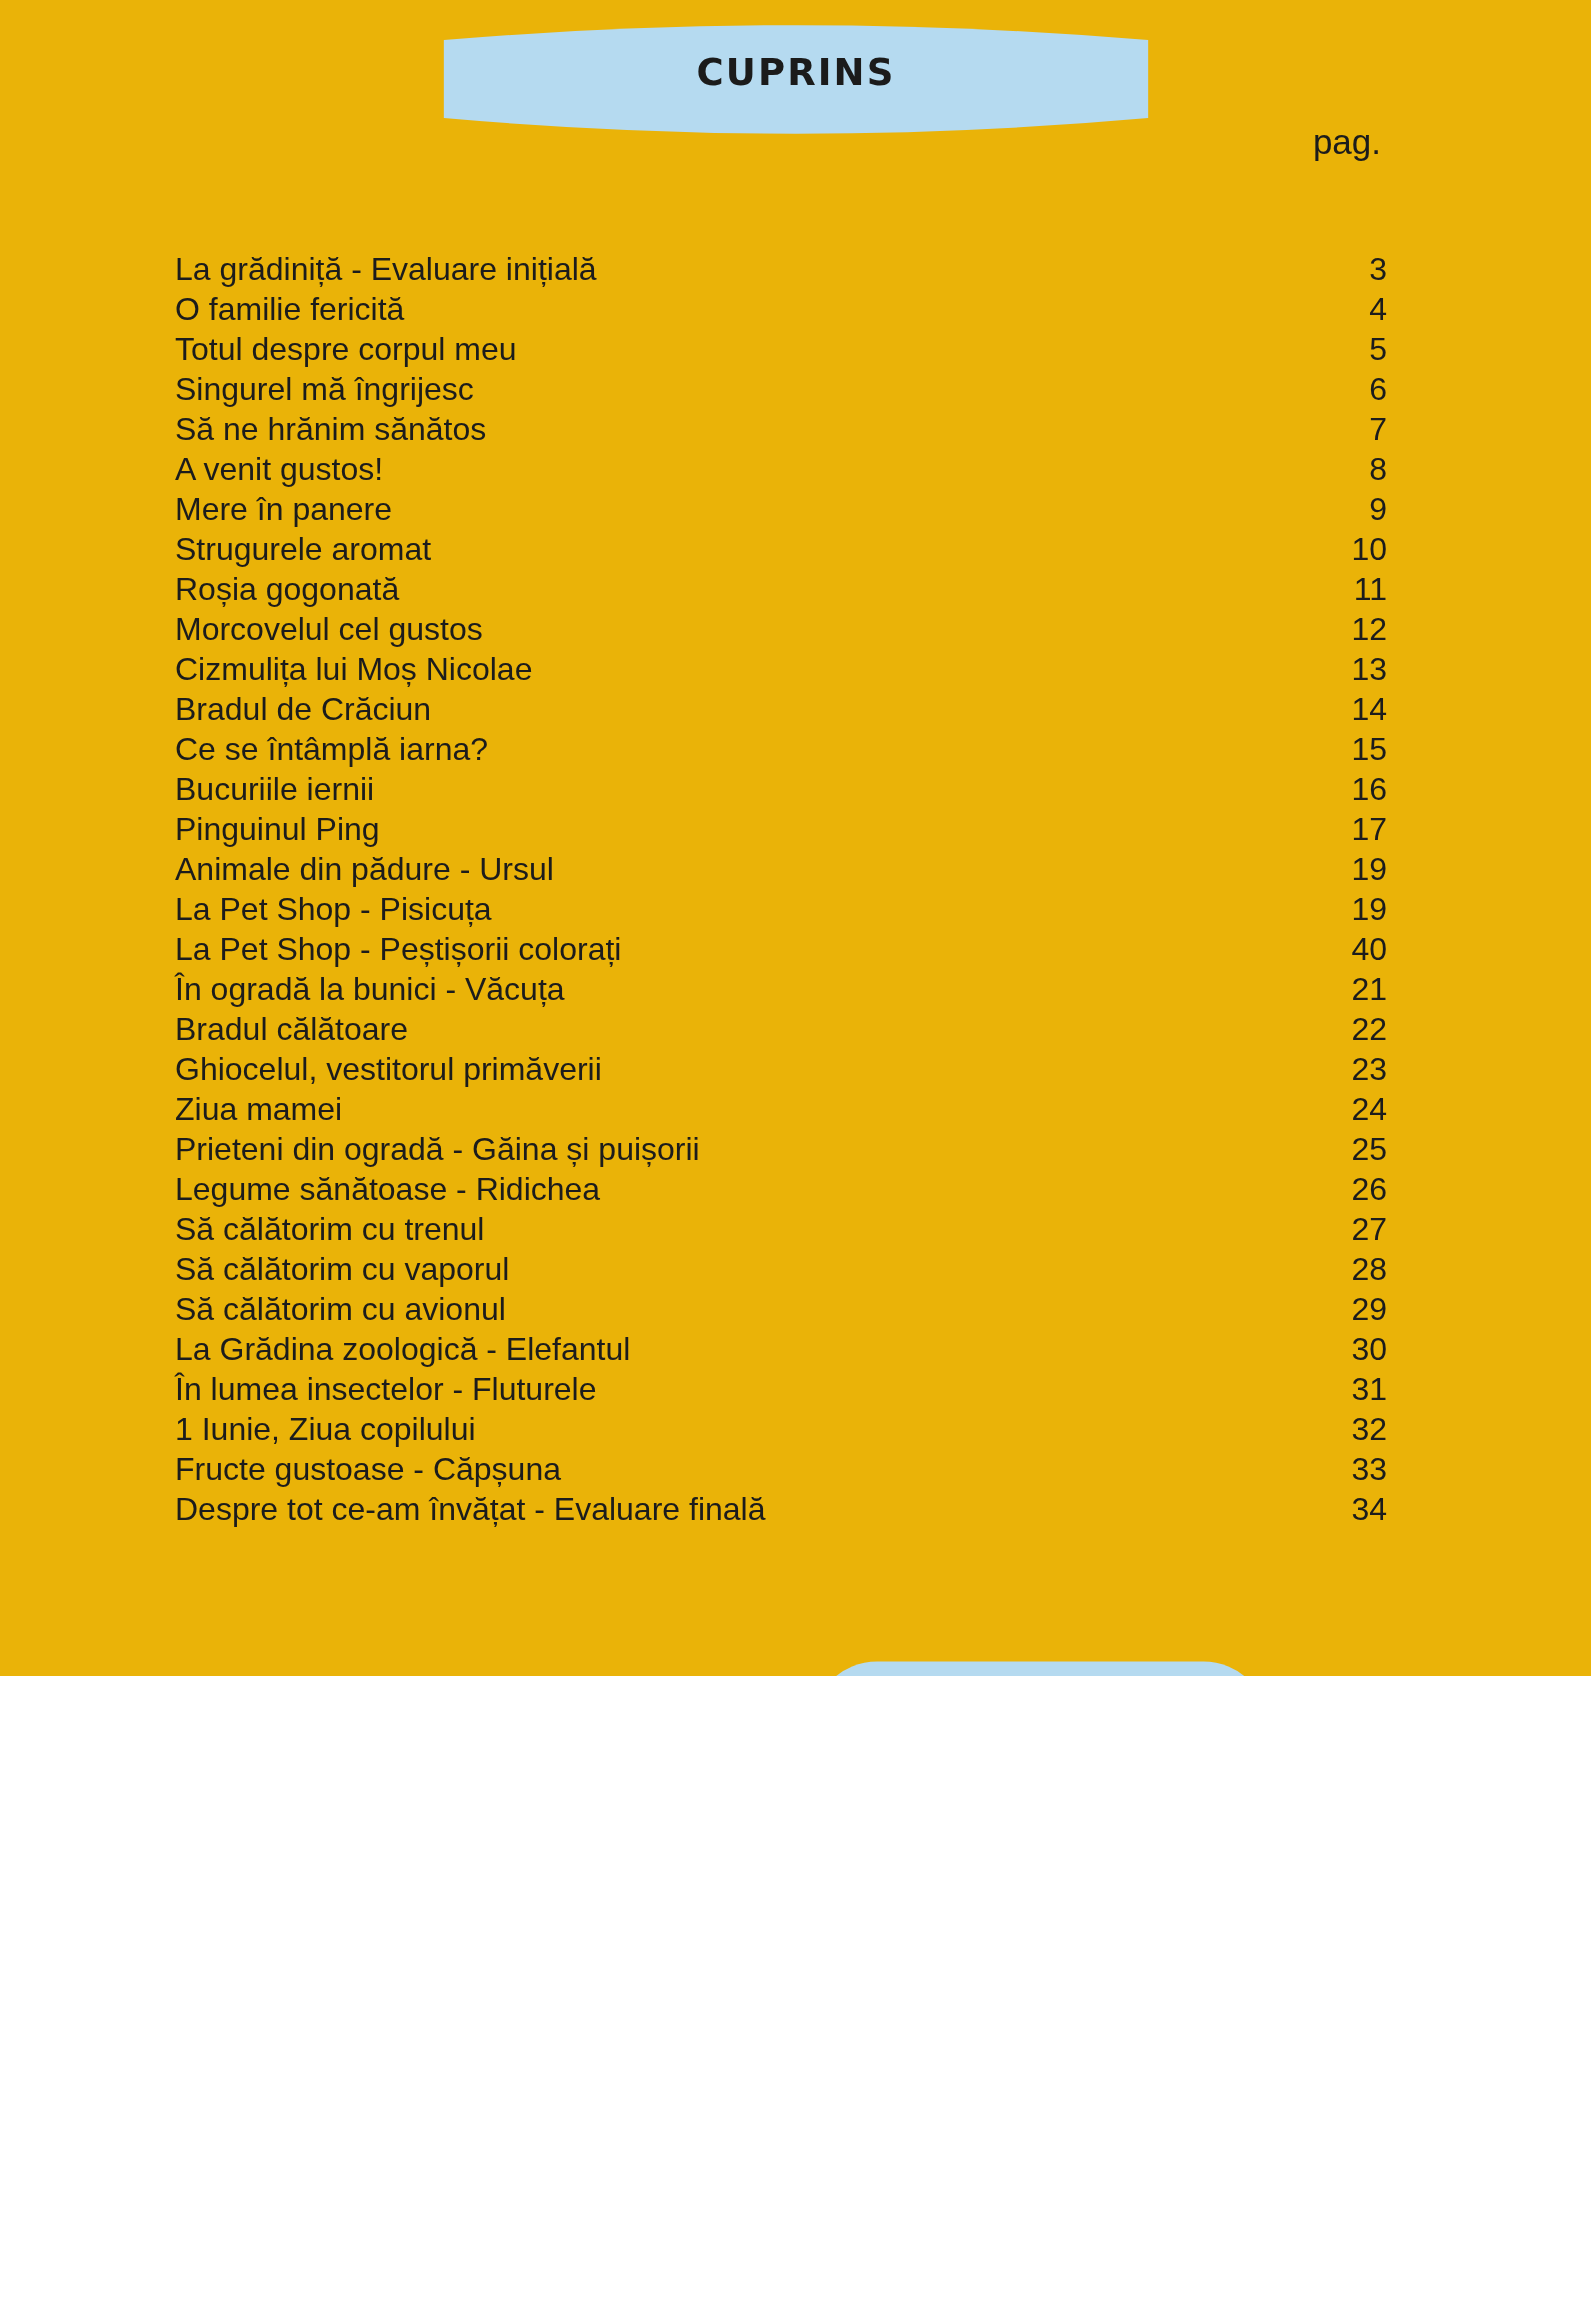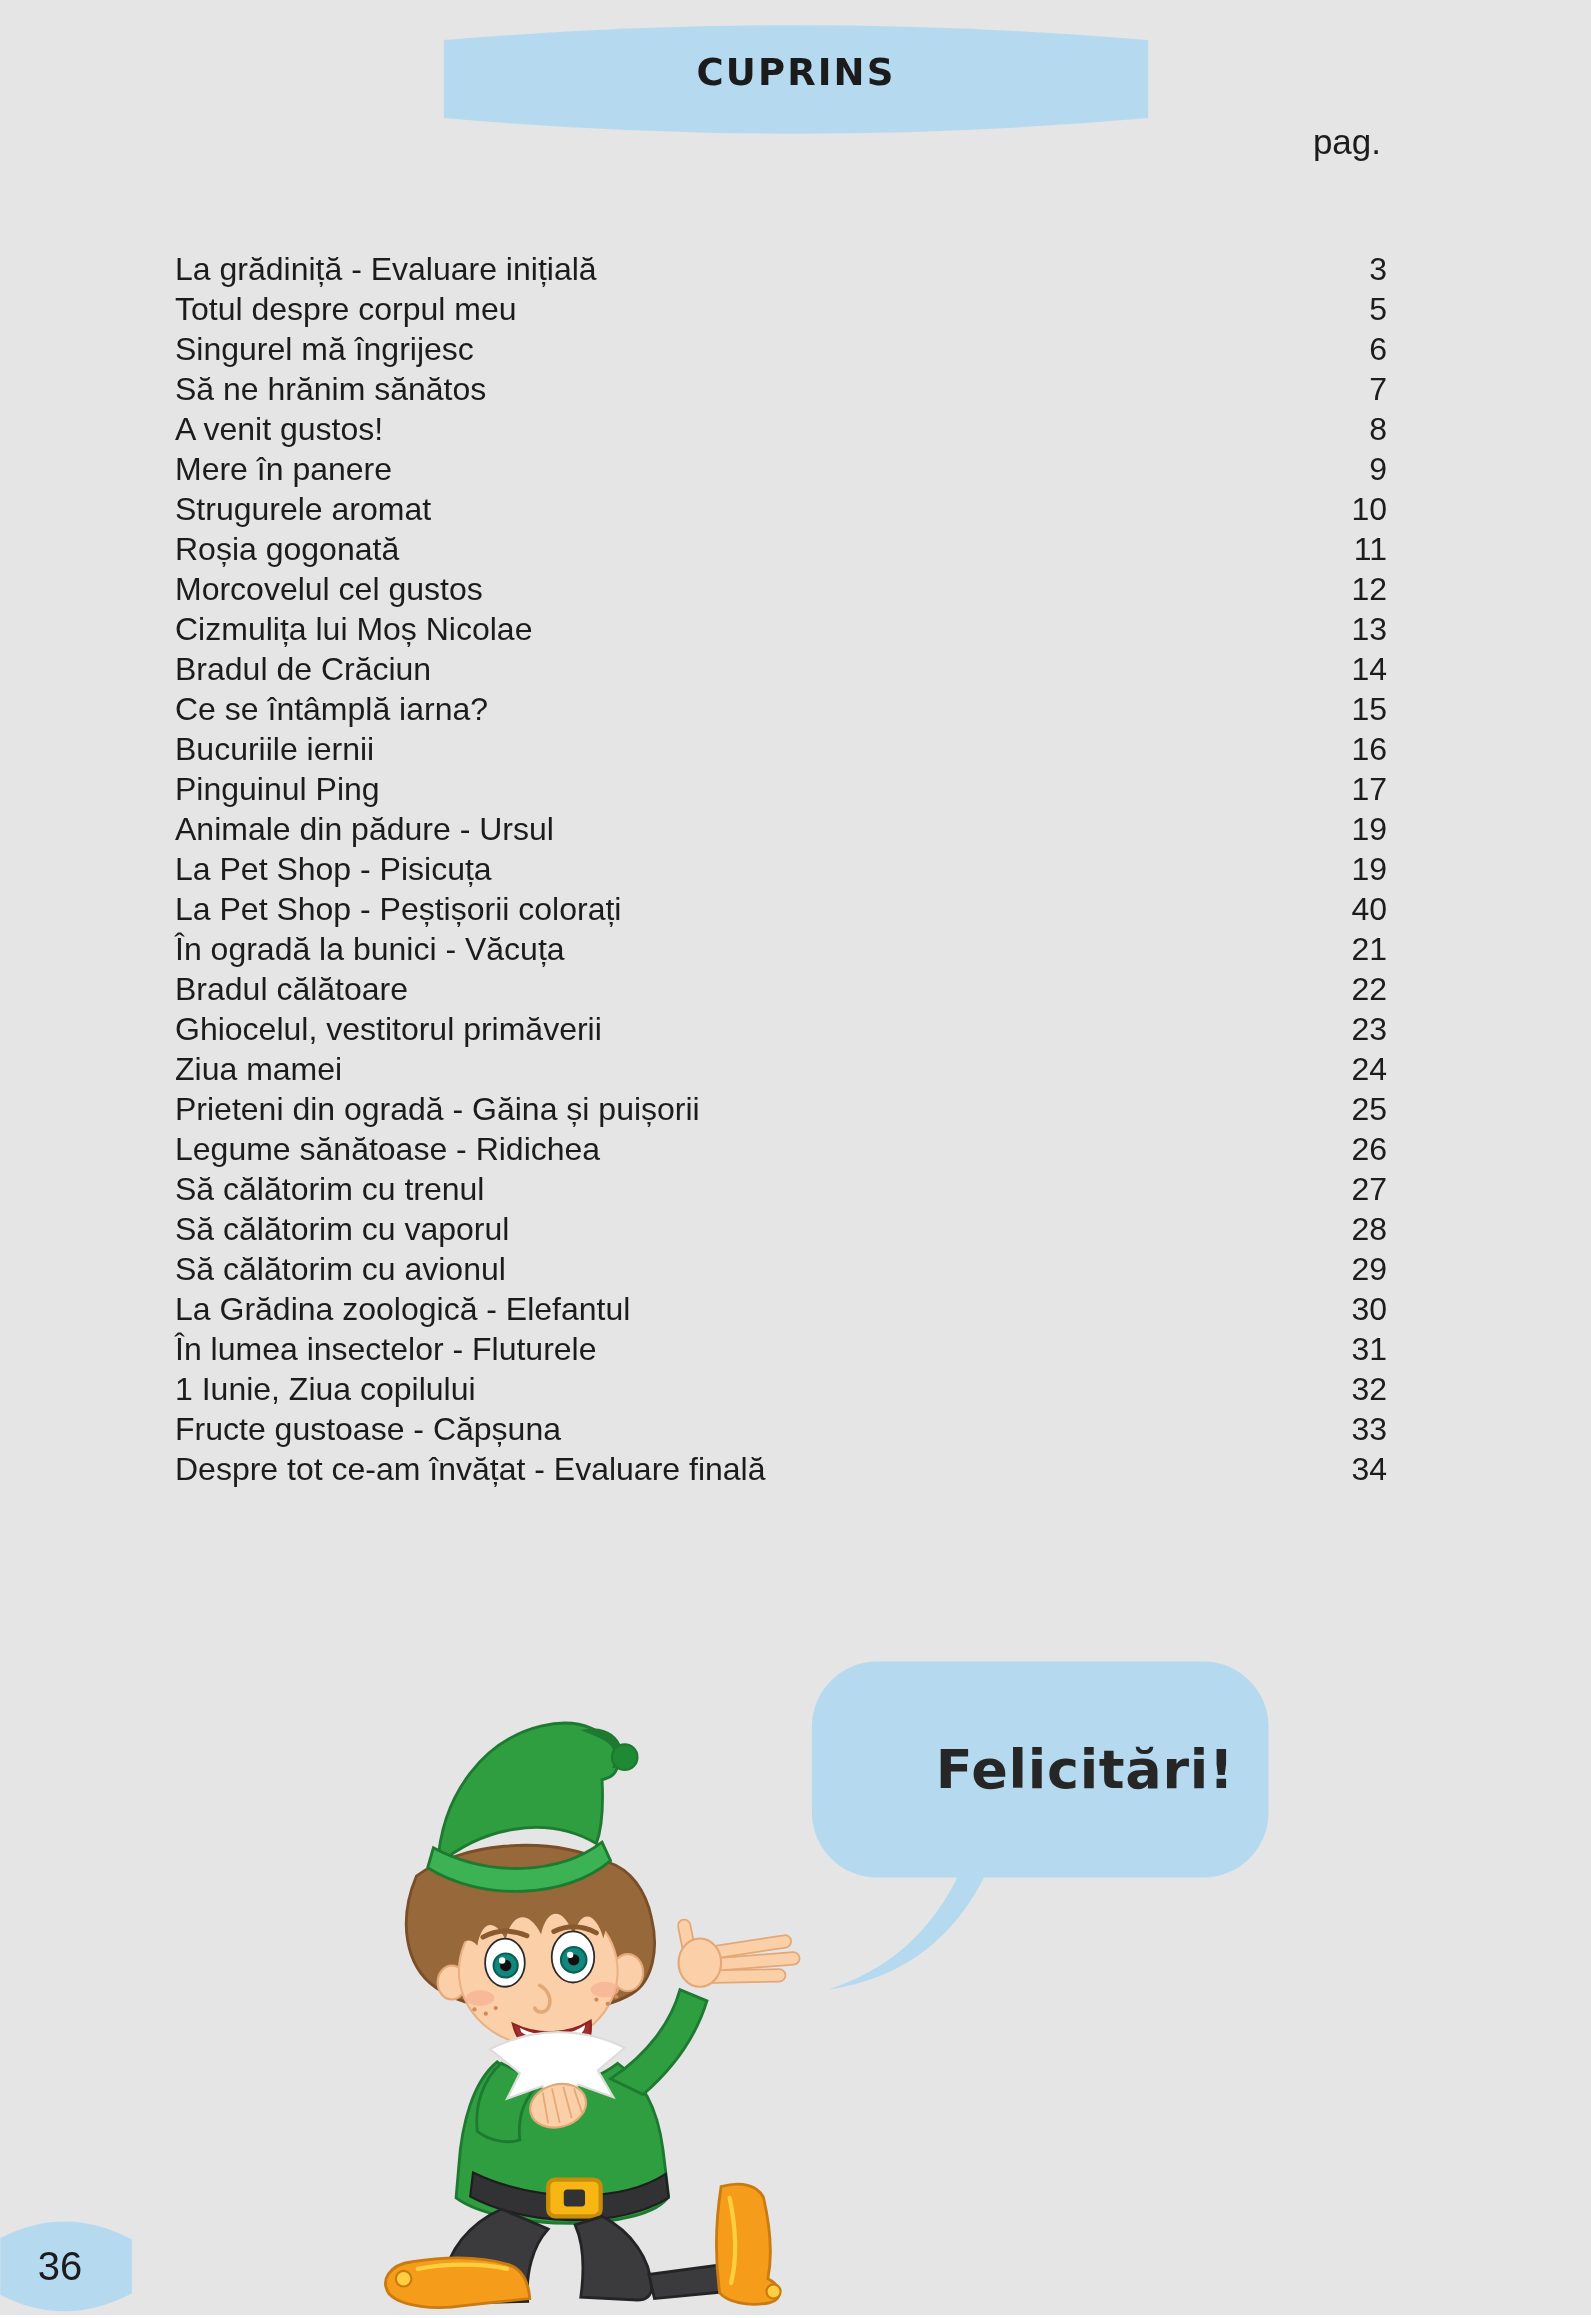--- a/index.html
+++ b/index.html
@@ -1,20 +1,20 @@
 <!DOCTYPE html>
 <html style="font-size:11.3px"><head>
 <meta charset="utf-8">
 <style>
   html,body{margin:0;padding:0;background:#ffffff;}
   .page{
     position:relative;
     width:1592px;
-    height:2315px;
-    background:#e5e5e5;
+    height:1676px;
+    background:#eab308;
     font-family:"Liberation Sans", sans-serif;
     color:#1c1c1c;
     overflow:hidden;
   }
   
   .banner{position:absolute;left:441px;top:12.8px;width:710px;height:135px;}
   .banner svg{position:absolute;left:0;top:0;}
   .banner-title{
     position:absolute;left:0;top:0;width:100%;height:120px;
     display:flex;align-items:center;justify-content:center;
@@ -67,20 +67,24 @@
     </svg>
     <div class="banner-title">CUPRINS</div>
   </div>
 
   <div class="pag-label">pag.</div>
 
   <div class="toc">
       <div class="toc-row">
       <span class="toc-title">La grădiniță - Evaluare inițială</span>
       <span class="toc-page">3</span>
+    </div>
+      <div class="toc-row">
+      <span class="toc-title">O familie fericită</span>
+      <span class="toc-page">4</span>
     </div>
       <div class="toc-row">
       <span class="toc-title">Totul despre corpul meu</span>
       <span class="toc-page">5</span>
     </div>
       <div class="toc-row">
       <span class="toc-title">Singurel mă îngrijesc</span>
       <span class="toc-page">6</span>
     </div>
       <div class="toc-row">

